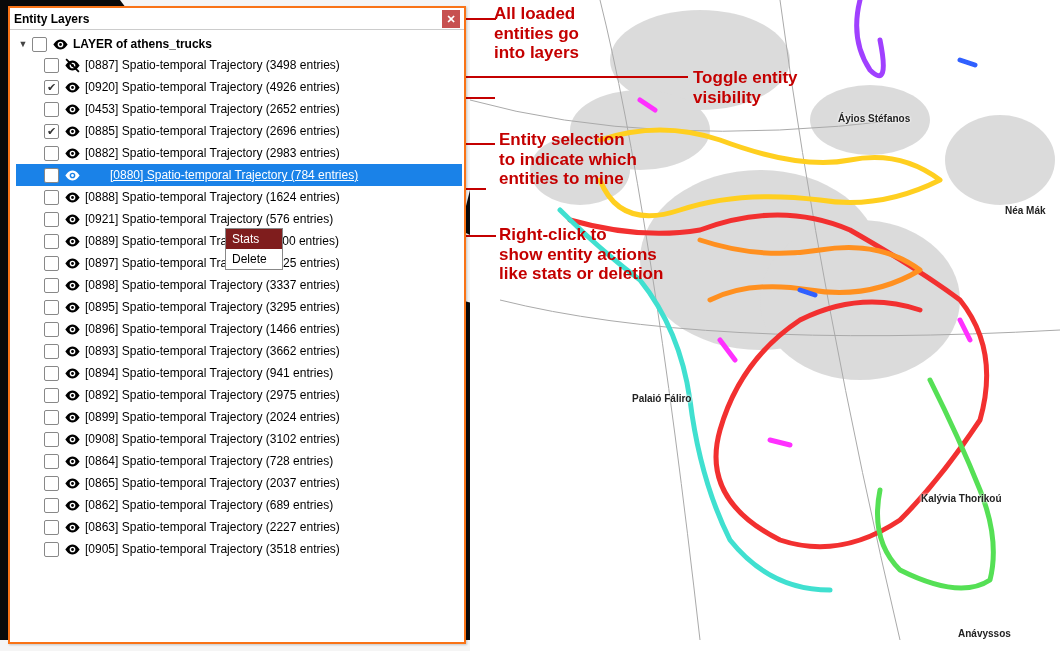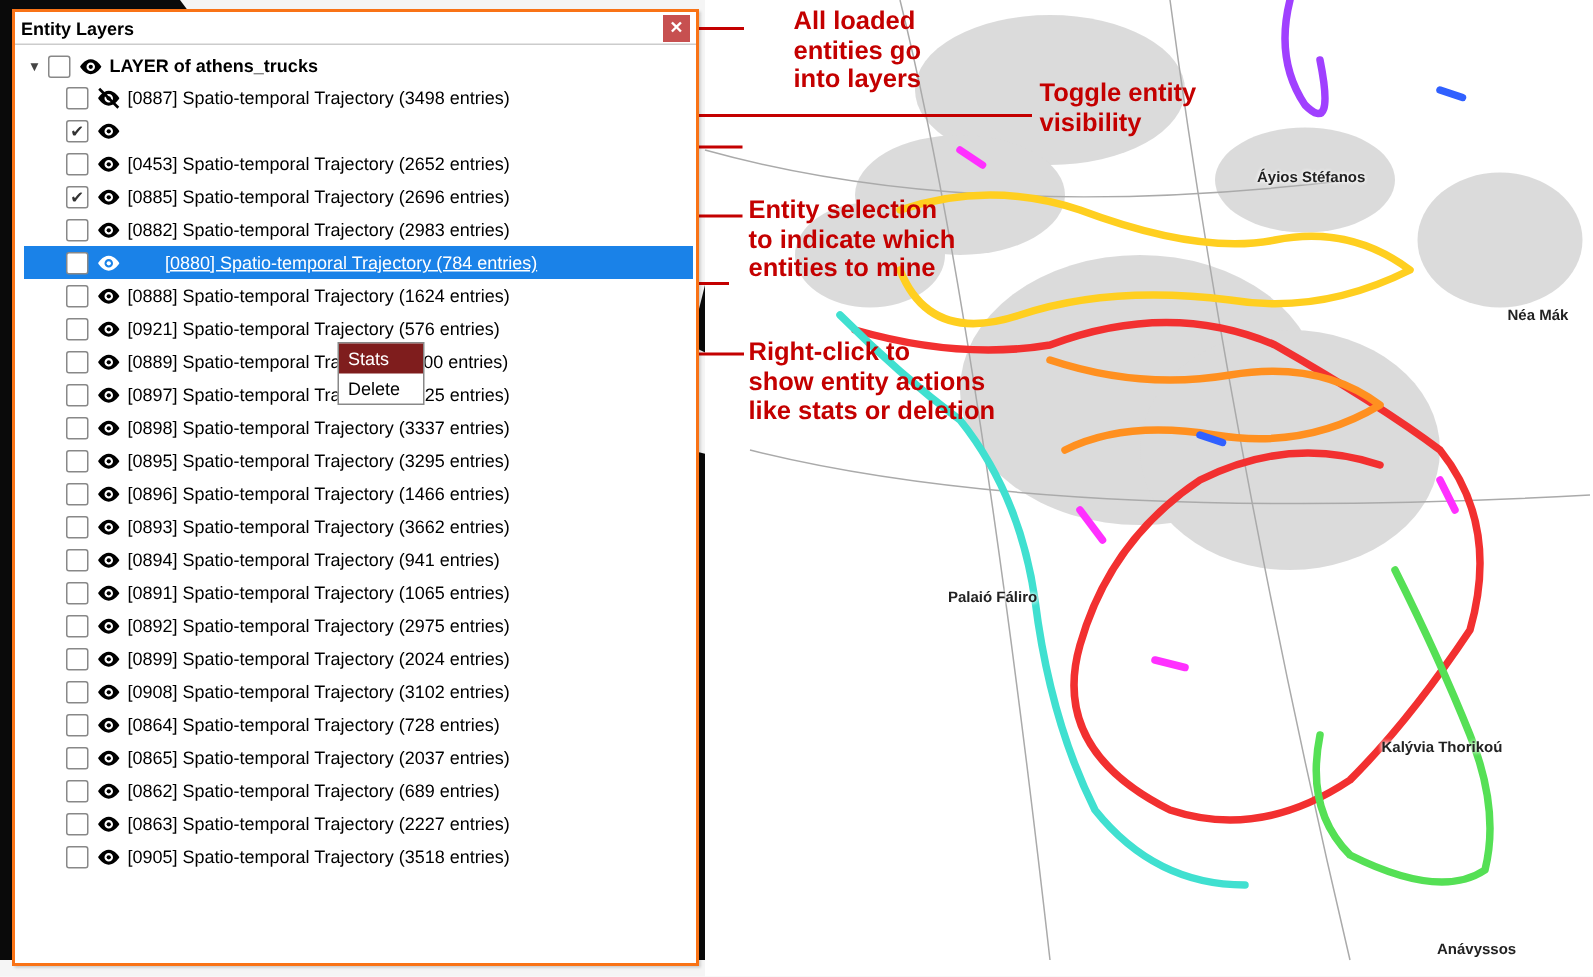--- a/index.html
+++ b/index.html
@@ -178,24 +178,24 @@
 <div class="map-label" style="left:897px; top:493px;padding-left:24px;">Kalývia Thorikoú</div>
 <div class="map-label" style="left:958px; top:628px;">Anávyssos</div>
 
 <div class="arrow-line" style="left:118px; top:18px; width:378px;"></div>
 <div class="arrow-line" style="left:85px;  top:76px; width:603px;"></div>
 <div class="arrow-line" style="left:381px; top:97px; width:114px;"></div>
 <div class="arrow-line" style="left:380px; top:143px; width:115px;"></div>
 <div class="arrow-line" style="left:380px; top:188px; width:106px;"></div>
 <div class="arrow-line" style="left:379px; top:235px; width:117px;"></div>
 
-<div class="annot" style="left:529px; top:4px; white-space:pre;">All loaded
+<div class="annot" style="left:494px; top:4px; white-space:pre;">All loaded
 entities go
 into layers</div>
-<div class="annot" style="left:693px; top:52px; white-space:pre;">Toggle entity
+<div class="annot" style="left:693px; top:68px; white-space:pre;">Toggle entity
 visibility</div>
 <div class="annot" style="left:499px; top:130px; white-space:pre;">Entity selection
 to indicate which
 entities to mine</div>
 <div class="annot" style="left:499px; top:225px; white-space:pre;">Right-click to
 show entity actions
 like stats or deletion</div>
 
 <div class="panel">
   <div class="panel-header">
@@ -227,20 +227,21 @@
           <span class="label">[0887] Spatio-temporal Trajectory (3498 entries)</span>
         </div>
         <div class="entity-row">
           <span class="cb checked"></span>
           <span class="eye" style="color: rgb(0, 0, 0);">
             <svg viewBox="0 0 24 24">
               <path fill="currentColor" d="M12 5C6 5 2 12 2 12s4 7 10 7 10-7 10-7S18 5 12 5zm0 11a4 4 0 110-8 4 4 0 010 8z"></path>
               <circle cx="12" cy="12" r="2" fill="currentColor"></circle>
             </svg>
           </span>
+          <span class="label">[0920] Spatio-temporal Trajectory (4926 entries)</span>
         </div>
         <div class="entity-row">
           <span class="cb"></span>
           <span class="eye" style="color: rgb(0, 0, 0);">
             <svg viewBox="0 0 24 24">
               <path fill="currentColor" d="M12 5C6 5 2 12 2 12s4 7 10 7 10-7 10-7S18 5 12 5zm0 11a4 4 0 110-8 4 4 0 010 8z"></path>
               <circle cx="12" cy="12" r="2" fill="currentColor"></circle>
             </svg>
           </span>
           <span class="label">[0453] Spatio-temporal Trajectory (2652 entries)</span>
@@ -357,30 +358,20 @@
         </div>
         <div class="entity-row">
           <span class="cb"></span>
           <span class="eye" style="color: rgb(0, 0, 0);">
             <svg viewBox="0 0 24 24">
               <path fill="currentColor" d="M12 5C6 5 2 12 2 12s4 7 10 7 10-7 10-7S18 5 12 5zm0 11a4 4 0 110-8 4 4 0 010 8z"></path>
               <circle cx="12" cy="12" r="2" fill="currentColor"></circle>
             </svg>
           </span>
           <span class="label">[0894] Spatio-temporal Trajectory (941 entries)</span>
-        </div>
-        <div class="entity-row">
-          <span class="cb"></span>
-          <span class="eye" style="color: rgb(0, 0, 0);">
-            <svg viewBox="0 0 24 24">
-              <path fill="currentColor" d="M12 5C6 5 2 12 2 12s4 7 10 7 10-7 10-7S18 5 12 5zm0 11a4 4 0 110-8 4 4 0 010 8z"></path>
-              <circle cx="12" cy="12" r="2" fill="currentColor"></circle>
-            </svg>
-          </span>
-          <span class="label">[0891] Spatio-temporal Trajectory (1065 entries)</span>
         </div>
         <div class="entity-row">
           <span class="cb"></span>
           <span class="eye" style="color: rgb(0, 0, 0);">
             <svg viewBox="0 0 24 24">
               <path fill="currentColor" d="M12 5C6 5 2 12 2 12s4 7 10 7 10-7 10-7S18 5 12 5zm0 11a4 4 0 110-8 4 4 0 010 8z"></path>
               <circle cx="12" cy="12" r="2" fill="currentColor"></circle>
             </svg>
           </span>
           <span class="label">[0892] Spatio-temporal Trajectory (2975 entries)</span>

